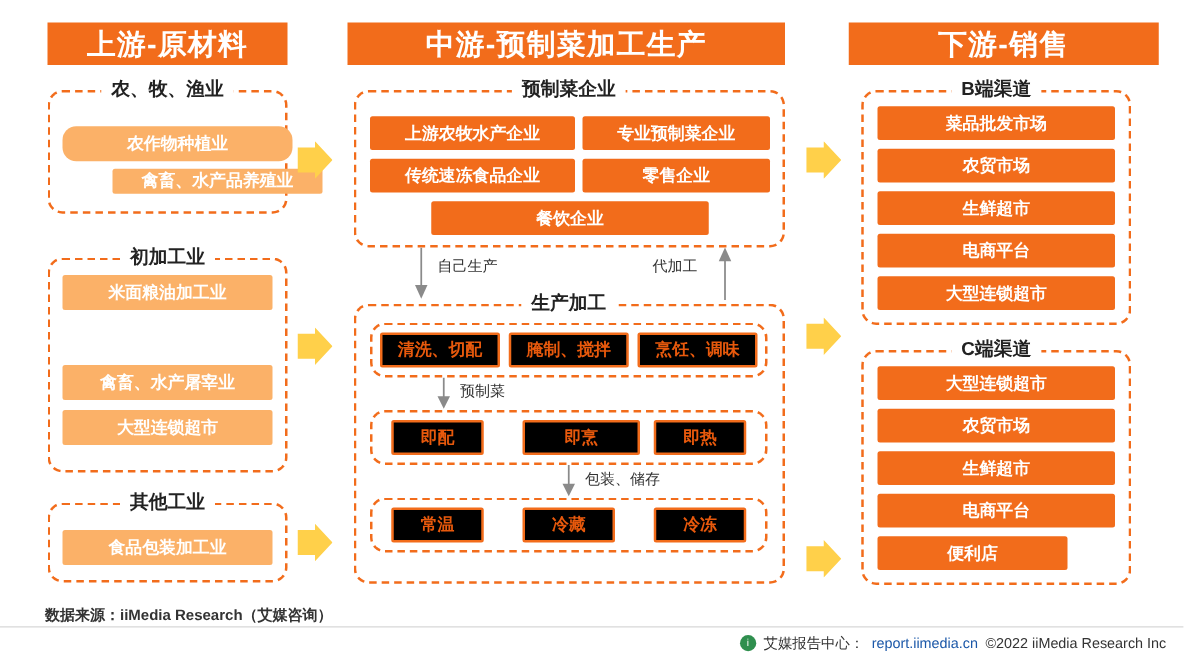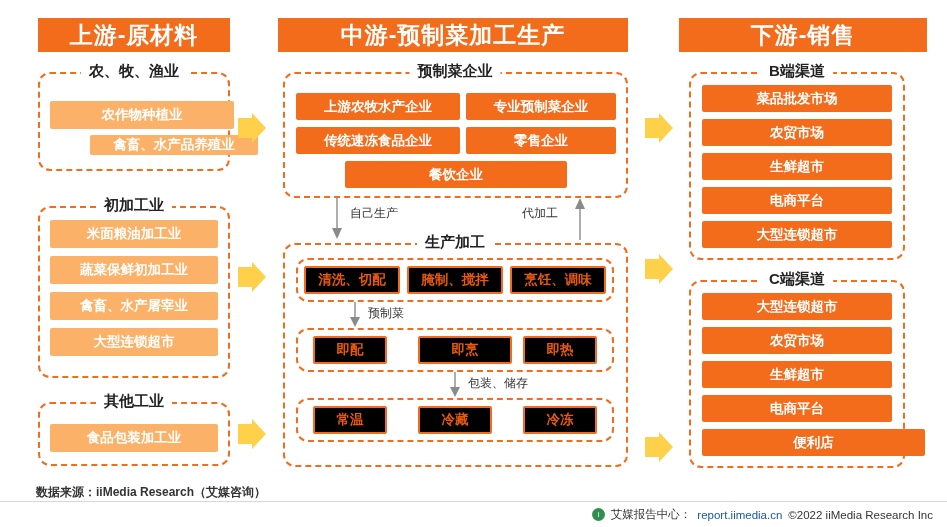--- a/index.html
+++ b/index.html
@@ -127,27 +127,26 @@
 <body>
 
 <div id="page">
 
   <div class="col-header" id="hdr-up">上游-原材料</div>
   <div class="col-header" id="hdr-mid">中游-预制菜加工生产</div>
   <div class="col-header" id="hdr-down">下游-销售</div>
 
   <div class="dash-box" style="left:38px; top:72px; width:192px; height:99px;"></div>
   <div class="group-title" style="left:134px; top:62px;">农、牧、渔业</div>
-  <div class="cell light" style="left:50px; top:101px; width:184px; height:28px;">农作物种植业</div>
+  <div class="cell light" style="left:50px; top:101px; width:184px; height:28px;border-radius:11px;">农作物种植业</div>
   <div class="cell light" style="left:50px; top:135px; width:168px; height:20px;margin-left:40px;">禽畜、水产品养殖业</div>
 
   <div class="dash-box" style="left:38px; top:206px; width:192px; height:172px;"></div>
   <div class="group-title" style="left:134px; top:196px;">初加工业</div>
   <div class="cell light" style="left:50px; top:220px; width:168px; height:28px;">米面粮油加工业</div>
-  <div class="cell light" style="left:50px; top:256px; width:168px; height:28px;">蔬菜保鲜初加工业</div>
   <div class="cell light" style="left:50px; top:292px; width:168px; height:28px;">禽畜、水产屠宰业</div>
   <div class="cell light" style="left:50px; top:328px; width:168px; height:28px;">大型连锁超市</div>
 
   <div class="dash-box" style="left:38px; top:402px; width:192px; height:64px;"></div>
   <div class="group-title" style="left:134px; top:392px;">其他工业</div>
   <div class="cell light" style="left:50px; top:424px; width:168px; height:28px;">食品包装加工业</div>
 
   <div class="chevron" style="left:238px; top:113px;">
     <svg width="28" height="30" viewBox="0 0 28 30">
         <path d="M0 5 L14 5 L14 0 L28 15 L14 30 L14 25 L0 25 Z" fill="#FFD04A"></path>
@@ -245,21 +244,21 @@
   <div class="cell solid" style="left:702px; top:153px; width:190px; height:27px;">生鲜超市</div>
   <div class="cell solid" style="left:702px; top:187px; width:190px; height:27px;">电商平台</div>
   <div class="cell solid" style="left:702px; top:221px; width:190px; height:27px;">大型连锁超市</div>
 
   <div class="dash-box" style="left:689px; top:280px; width:216px; height:188px;"></div>
   <div class="group-title" style="left:797px; top:270px;">C端渠道</div>
   <div class="cell solid" style="left:702px; top:293px; width:190px; height:27px;">大型连锁超市</div>
   <div class="cell solid" style="left:702px; top:327px; width:190px; height:27px;">农贸市场</div>
   <div class="cell solid" style="left:702px; top:361px; width:190px; height:27px;">生鲜超市</div>
   <div class="cell solid" style="left:702px; top:395px; width:190px; height:27px;">电商平台</div>
-  <div class="cell solid" style="left:702px; top:429px; width:223px; height:27px;">便利店</div>
+  <div class="cell solid" style="left:702px; top:429px; width:152px; height:27px;">便利店</div>
 
   <div id="source-note">数据来源：iiMedia Research（艾媒咨询）</div>
 
   <div id="footer-bar">
     <div id="footer-logo">i</div>
     <span class="footer-txt">艾媒报告中心：</span>
     <span class="footer-txt blue">report.iimedia.cn</span>
     <span class="footer-txt">©2022  iiMedia Research Inc</span>
   </div>
 

